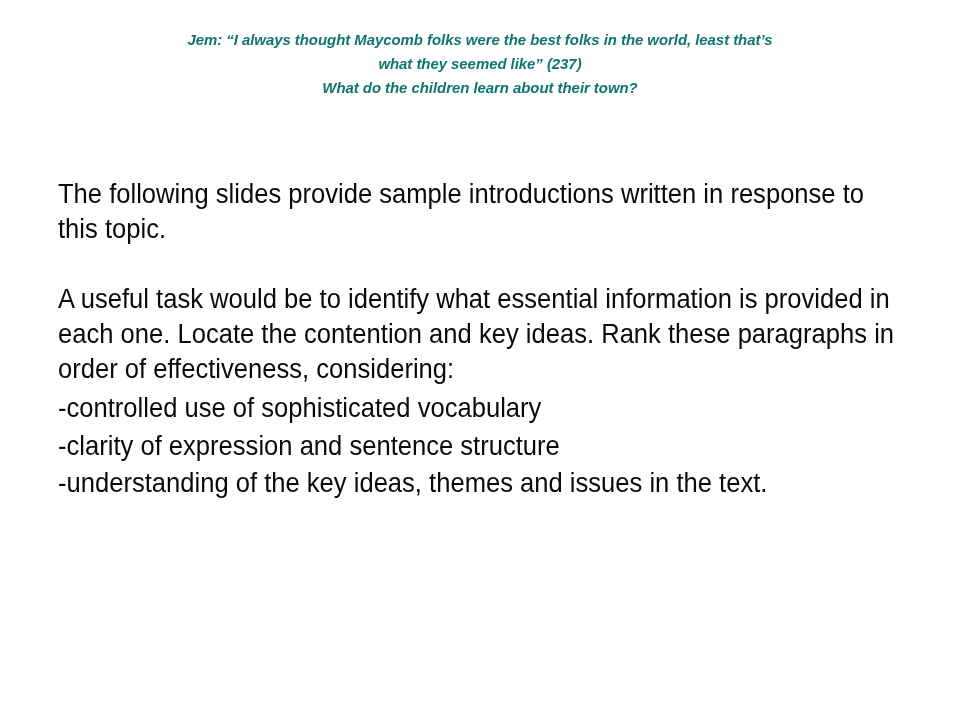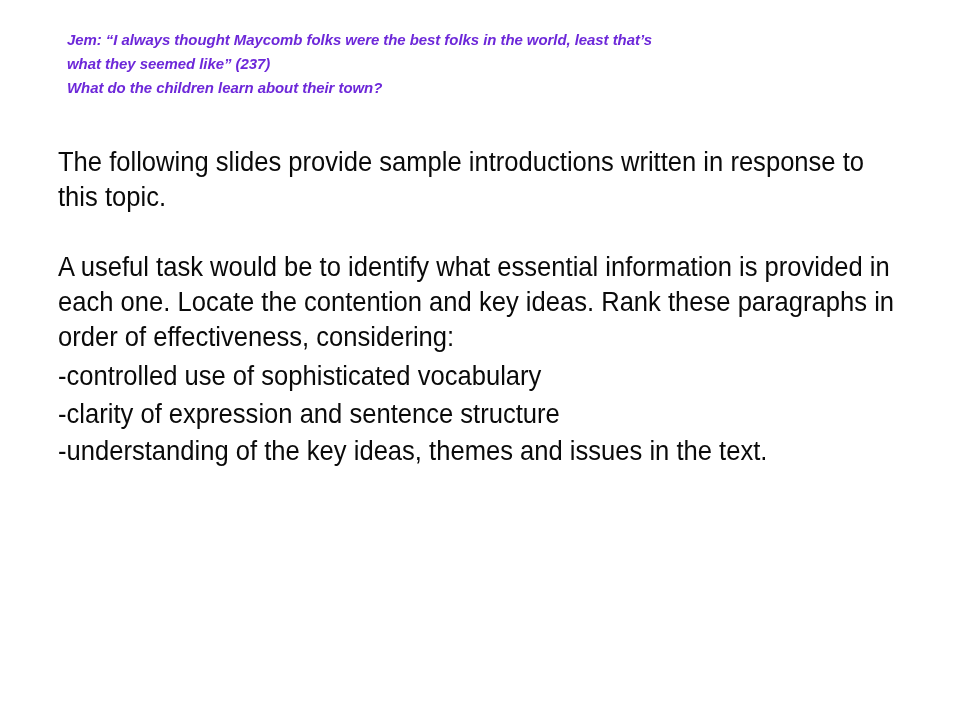--- a/index.html
+++ b/index.html
@@ -23,40 +23,40 @@
     background: #ffffff;
     box-sizing: border-box;
   }
 
   
   .title-block {
     position: absolute;
     left: 52px;
     top: 28px;
     width: 856px;
-    text-align: left;
+    text-align: center;
     font-weight: bold;
     font-style: italic;
     font-size: 15.5px;
     line-height: 24px;
     letter-spacing: -0.05px;
-    color: #6d28d9;
+    color: #0f766e;
   }
   .title-line {
     display: block;
     white-space: normal;
     transform: scaleX(0.965);
     transform-origin: center center;
   }
 
   
   .body-block {
     position: absolute;
     left: 58px;
-    top: 144px;
+    top: 176px;
     width: 848px;
     font-size: 27.5px;
     line-height: 35px;
     color: #0a0a0a;
   }
   .para {
     margin: 0;
     padding: 0;
     transform: scaleX(0.93);
     transform-origin: left center;

